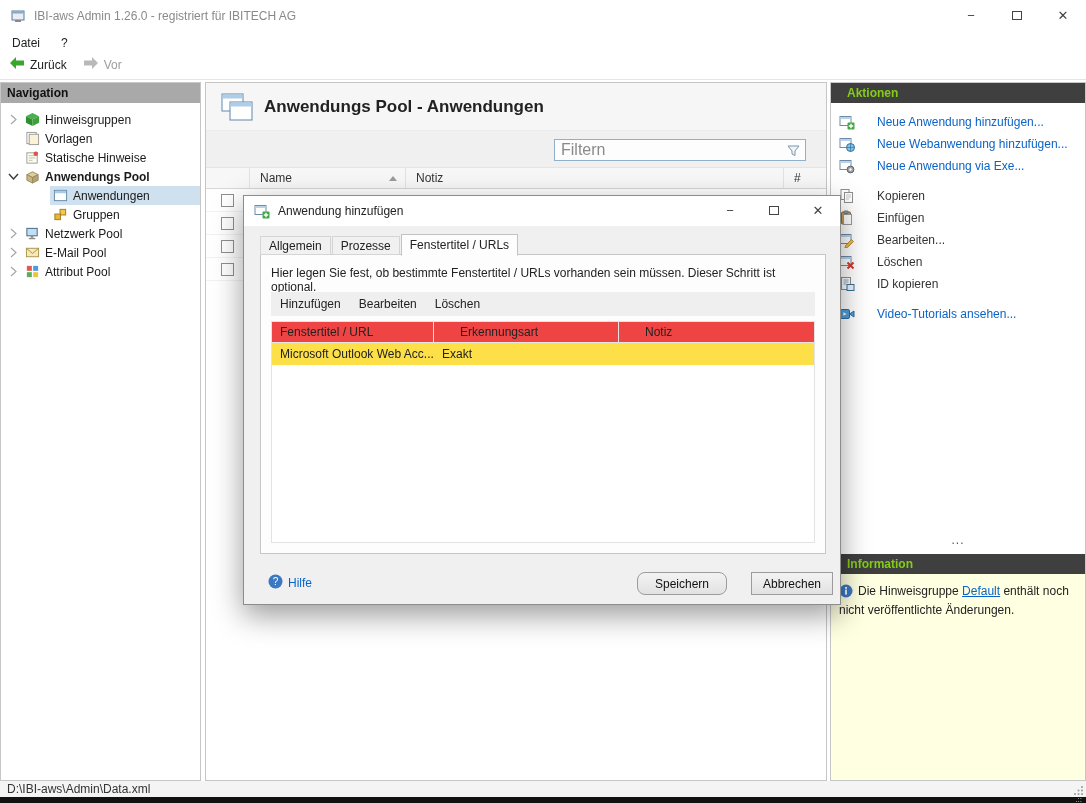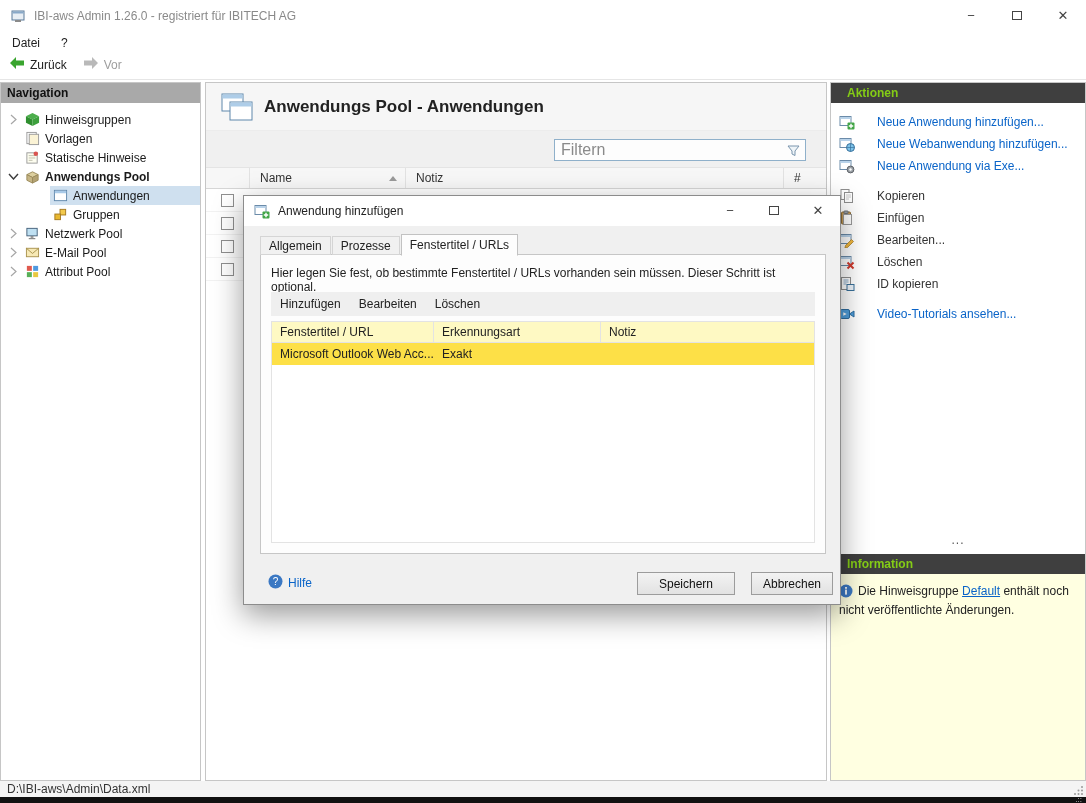--- a/index.html
+++ b/index.html
@@ -117,34 +117,34 @@
          border:1px solid #d5d5d5; margin-right:1px; color:#222; }
   .tab.active { height:22px; background:#fdfdfd; border-color:#c2c2c2; border-bottom:1px solid #fdfdfd;
                 margin-bottom:-1px; }
 
   .dlg-box { position:absolute; left:16px; top:58px; width:566px; height:300px;
              background:#fdfdfd; border:1px solid #c6c6c6; }
   .dlg-desc { padding:11px 10px 0 10px; color:#222; }
   .dlg-toolbar { position:absolute; left:10px; right:10px; top:37px; height:24px; background:#efefef;
                  display:flex; align-items:center; }
   .dlg-toolbar .titem { padding:0 9px; color:#222; }
-  .dlg-thead { position:absolute; left:10px; right:10px; top:66px; height:22px; background:#fef9c3;
-               border:1px solid #e3e3e3; display:flex; }
+  .dlg-thead { position:absolute; left:10px; right:10px; top:66px; height:22px; background:#ef4444;
+               border:1px solid #e3e3e3; display:flex;gap:18px; }
   .dt-cell { display:flex; align-items:center; padding-left:8px; border-right:1px solid #e3e3e3; color:#222; }
   .dt-c1 { width:162px; } .dt-c2 { width:167px; } .dt-c3 { flex:1; border-right:none; }
   .dlg-row { position:absolute; left:10px; right:10px; top:88px; height:22px; background:#fde047;
              display:flex; border-left:1px solid #e3e3e3; border-right:1px solid #e3e3e3; }
   .dlg-tbody { position:absolute; left:10px; right:10px; top:110px; bottom:10px; background:#fff;
                border:1px solid #e3e3e3; border-top:none; }
 
   .dlg-footer-help { position:absolute; left:24px; top:378px; display:flex; align-items:center; gap:5px; }
   .dlg-footer-help .hlbl { color:#0a64c8; }
   .dlg-btn { position:absolute; top:376px; height:23px; display:flex; align-items:center; justify-content:center;
              background:linear-gradient(#f3f3f3,#e2e2e2); border:1px solid #9c9c9c; color:#111; cursor:default; }
-  #btn-save   { left:393px; width:98px; }
+  #btn-save   { left:393px; width:90px;border-radius:8px; }
   #btn-cancel { left:507px; width:82px;  }
 </style>
 </head>
 <body>
 
 <div id="titlebar">
   <span class="appicon">
     <svg width="16" height="16" viewBox="0 0 16 16">
         <rect x="2" y="3" width="12" height="9" fill="#e8eef4" stroke="#5a7a9a"></rect>
         <rect x="2.5" y="3.5" width="11" height="2" fill="#88a8c8"></rect>

